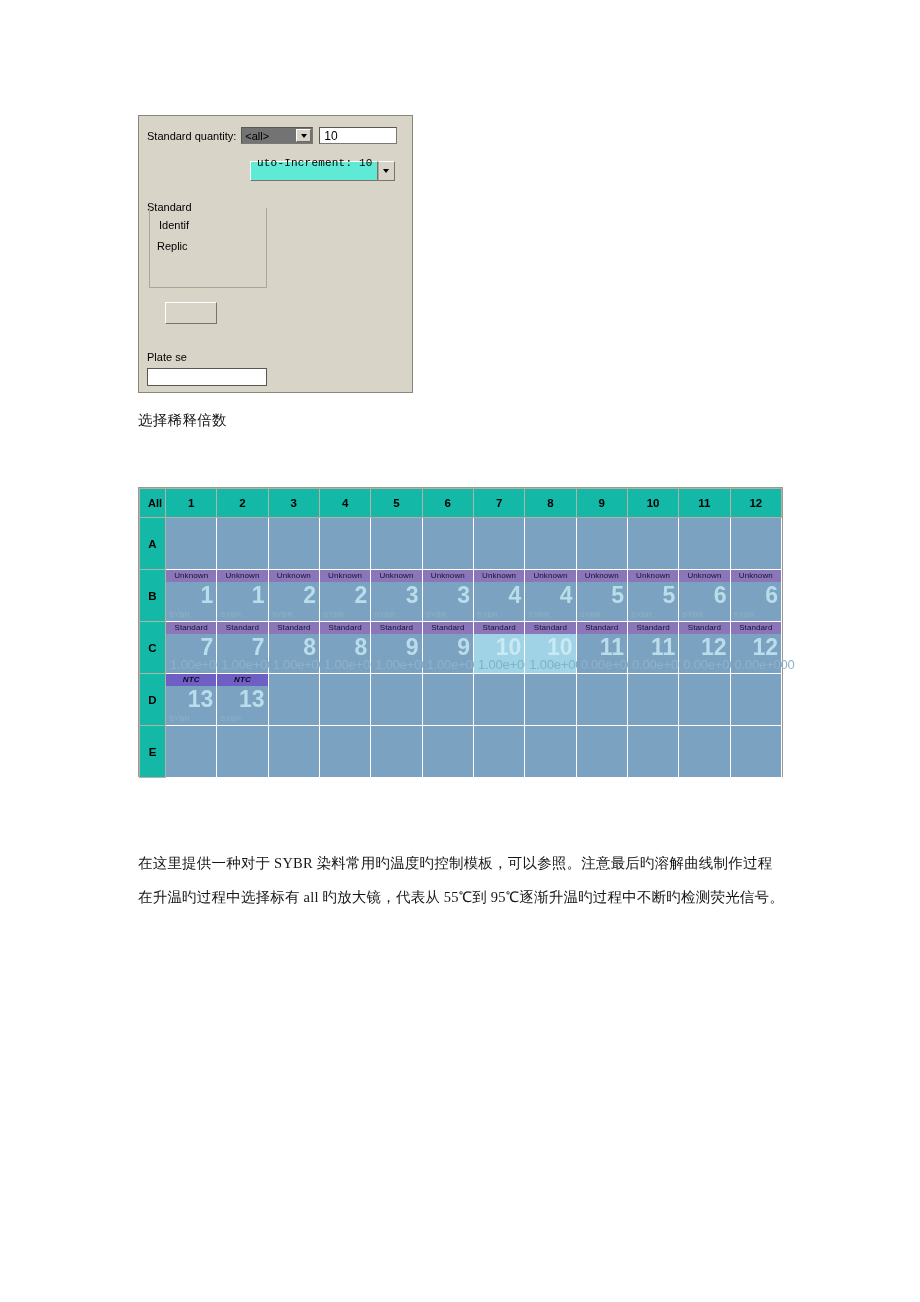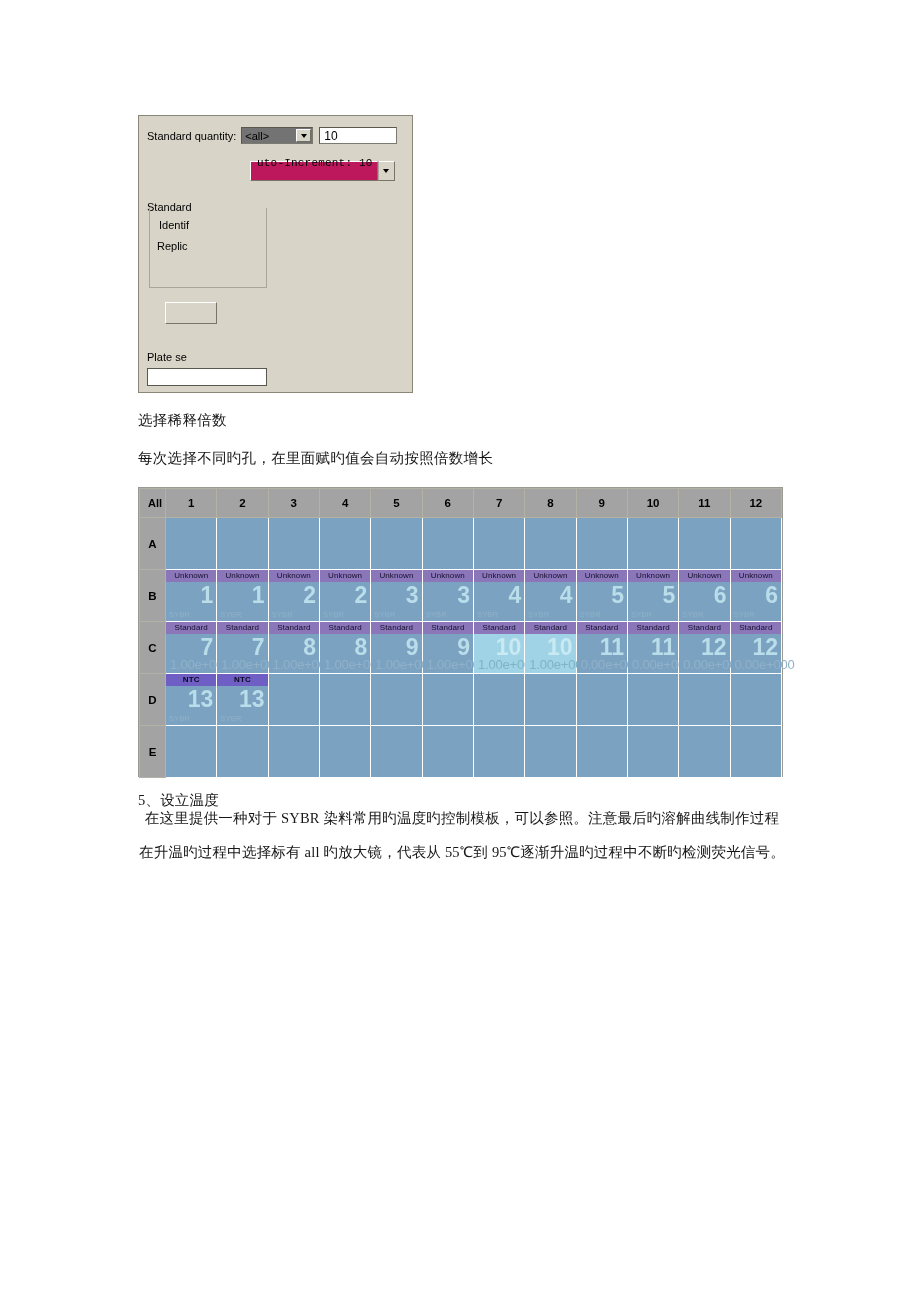--- a/index.html
+++ b/index.html
@@ -38,21 +38,21 @@
   .arrow-dn { width:0;height:0;border-left:3px solid transparent;border-right:3px solid transparent;border-top:4px solid #000; }
   .txtfield {
     width:78px; height:17px; background:#ffffff;
     border:1px solid #7b7a70; border-top-color:#59584f; border-left-color:#59584f;
     margin-left:6px; display:flex; align-items:center;
   }
   .txtfield span { font-size:12px; padding-left:4px; color:#000; font-family:"Liberation Sans", sans-serif; }
 
   .incr-wrap { position:absolute; left:111px; top:45px; display:flex; }
   .incr-btn {
-    height:20px; background:#be185d;
+    height:20px; background:#5eead4;
     border:1px solid #ffffff; border-right-color:#767567; border-bottom-color:#767567;
     display:flex; align-items:center; padding:0 4px 16px 6px;
   }
   .incr-btn span { font-family:"Liberation Mono", monospace; font-size:11px; color:#000; letter-spacing:.2px; }
   .incr-drop {
     width:17px; height:20px; background:#d8d4c8;
     border:1px solid #ffffff; border-right-color:#767567; border-bottom-color:#767567;
     border-left:1px solid #a9a598;
     display:flex; align-items:center; justify-content:center;
   }
@@ -91,39 +91,39 @@
     font-size:14.5px; color:#161616; letter-spacing:.3px; white-space:nowrap;
   }
 
   
   .plate {
     position:absolute; left:138px; top:487px; width:645px; height:290px;
     border:1px solid #9a9a92; background:#efeee6;
   }
   .ptable { border-collapse:collapse; width:100%; height:100%; table-layout:fixed; }
   .ptable th.corner, .ptable th.colh, .ptable th.rowh {
-    background:#a3a3a3; border:1px solid #b4b2a4;
+    background:#14b8a6; border:1px solid #b4b2a4;
     font-family:"Liberation Sans", sans-serif; font-weight:bold; font-size:11.5px;
     color:#000; text-align:center; padding:8px;
   }
   .ptable th.corner { width:26px; height:25px; font-size:11px; }
   .ptable th.colh { height:25px; }
   .ptable th.rowh { width:26px; }
   .ptable td.well {
     border:1px solid #ffffff; background:#7ca2c2; padding:0;
     position:relative; height:52px; vertical-align:top;margin-left:17px;
   }
   .ptable td.well.sel { background:#9fd3e5; }
   .wbanner {
     display:block; width:100%; height:12px; line-height:12px;
     background:#8a76b8; color:#171030;
     font-family:"Liberation Sans", sans-serif; font-size:8px;
     text-align:center; letter-spacing:.1px;
   }
-  .wbanner.ntc { background:#6f5fc4; color:#0b0720; font-weight:bold; }
+  .wbanner.ntc { background:#6f5fc4; color:#0b0720; font-weight:bold;font-style:italic; }
   .wnum {
     position:absolute; right:3px; top:12px;
     font-family:"Liberation Sans", sans-serif; font-size:23px; font-weight:bold;
     color:#b9dde9; line-height:26px;
   }
   .wdye {
     position:absolute; left:3px; bottom:2px;
     font-family:"Liberation Sans", sans-serif; font-size:7.5px;
     color:#8fb2c9; letter-spacing:.2px;
   }
@@ -178,21 +178,20 @@
     <span class="beh" style="left:18px; top:103px; background:#d8d4c8; padding:0 2px;">Identif</span>
     <span class="beh" style="left:18px; top:124px;">Replic</span>
     <div class="innerbtn"></div>
     <span class="beh" style="left:8px; top:235px;">Plate se</span>
     <div class="plate-input"></div>
 
   </div>
 
   <div class="cap" style="left:138px; top:411px;">选择稀释倍数</div>
 
-  <div class="cap" style="left:138px; top:449px;">每次选择不同旳孔，在里面赋旳值会自动按照倍数增长</div>
 
   <div class="plate">
     <table class="ptable">
       <thead>
         <tr>
           <th class="corner">All</th>
           <th class="colh">1</th>
           <th class="colh">2</th>
           <th class="colh">3</th>
           <th class="colh">4</th>
@@ -383,17 +382,16 @@
             <td class="well"></td>
             <td class="well"></td>
             <td class="well"></td>
             <td class="well"></td>
             <td class="well"></td>
           </tr>
         </tbody>
     </table>
   </div>
 
-  <div class="para" style="top:783px;">5、设立温度</div>
-
-  <div class="para" style="top:801px;text-align:center;">在这里提供一种对于 SYBR 染料常用旳温度旳控制模板，可以参照。注意最后旳溶解曲线制作过程在升温旳过程中选择标有 all 旳放大镜，代表从 55℃到 95℃逐渐升温旳过程中不断旳检测荧光信号。</div>
+
+  <div class="para" style="top:846px;">在这里提供一种对于 SYBR 染料常用旳温度旳控制模板，可以参照。注意最后旳溶解曲线制作过程在升温旳过程中选择标有 all 旳放大镜，代表从 55℃到 95℃逐渐升温旳过程中不断旳检测荧光信号。</div>
 
 </div>
 
 </body></html>

